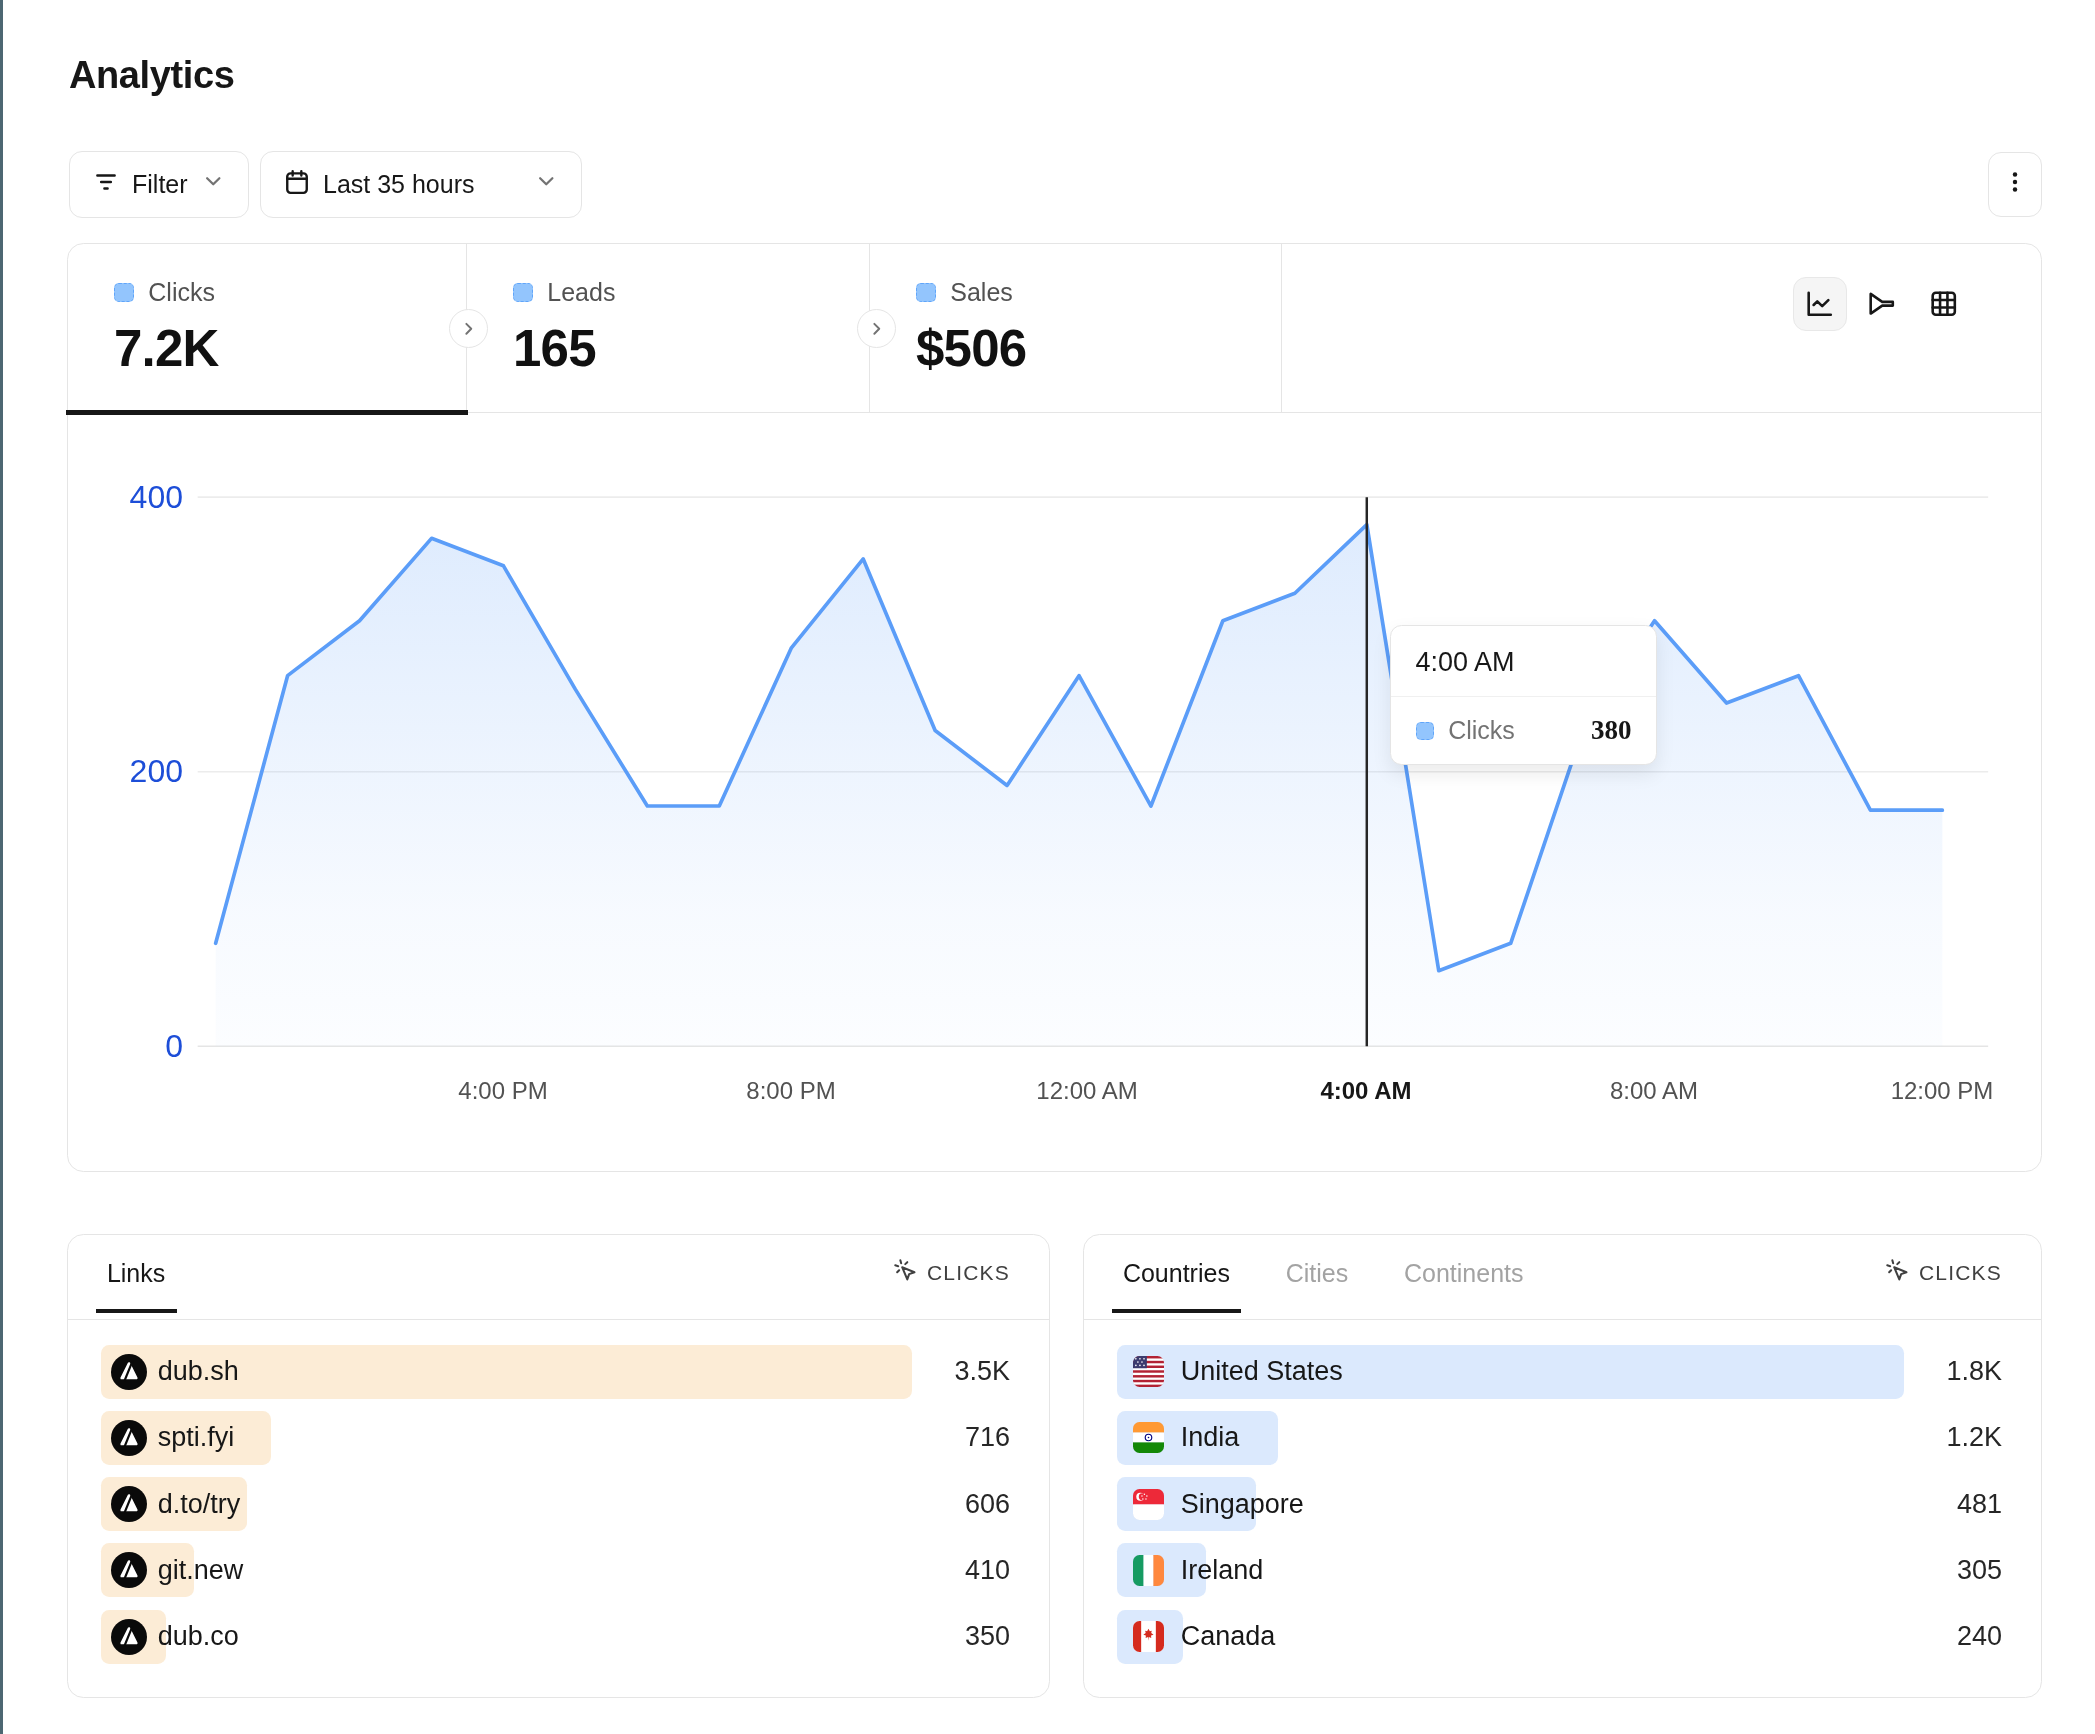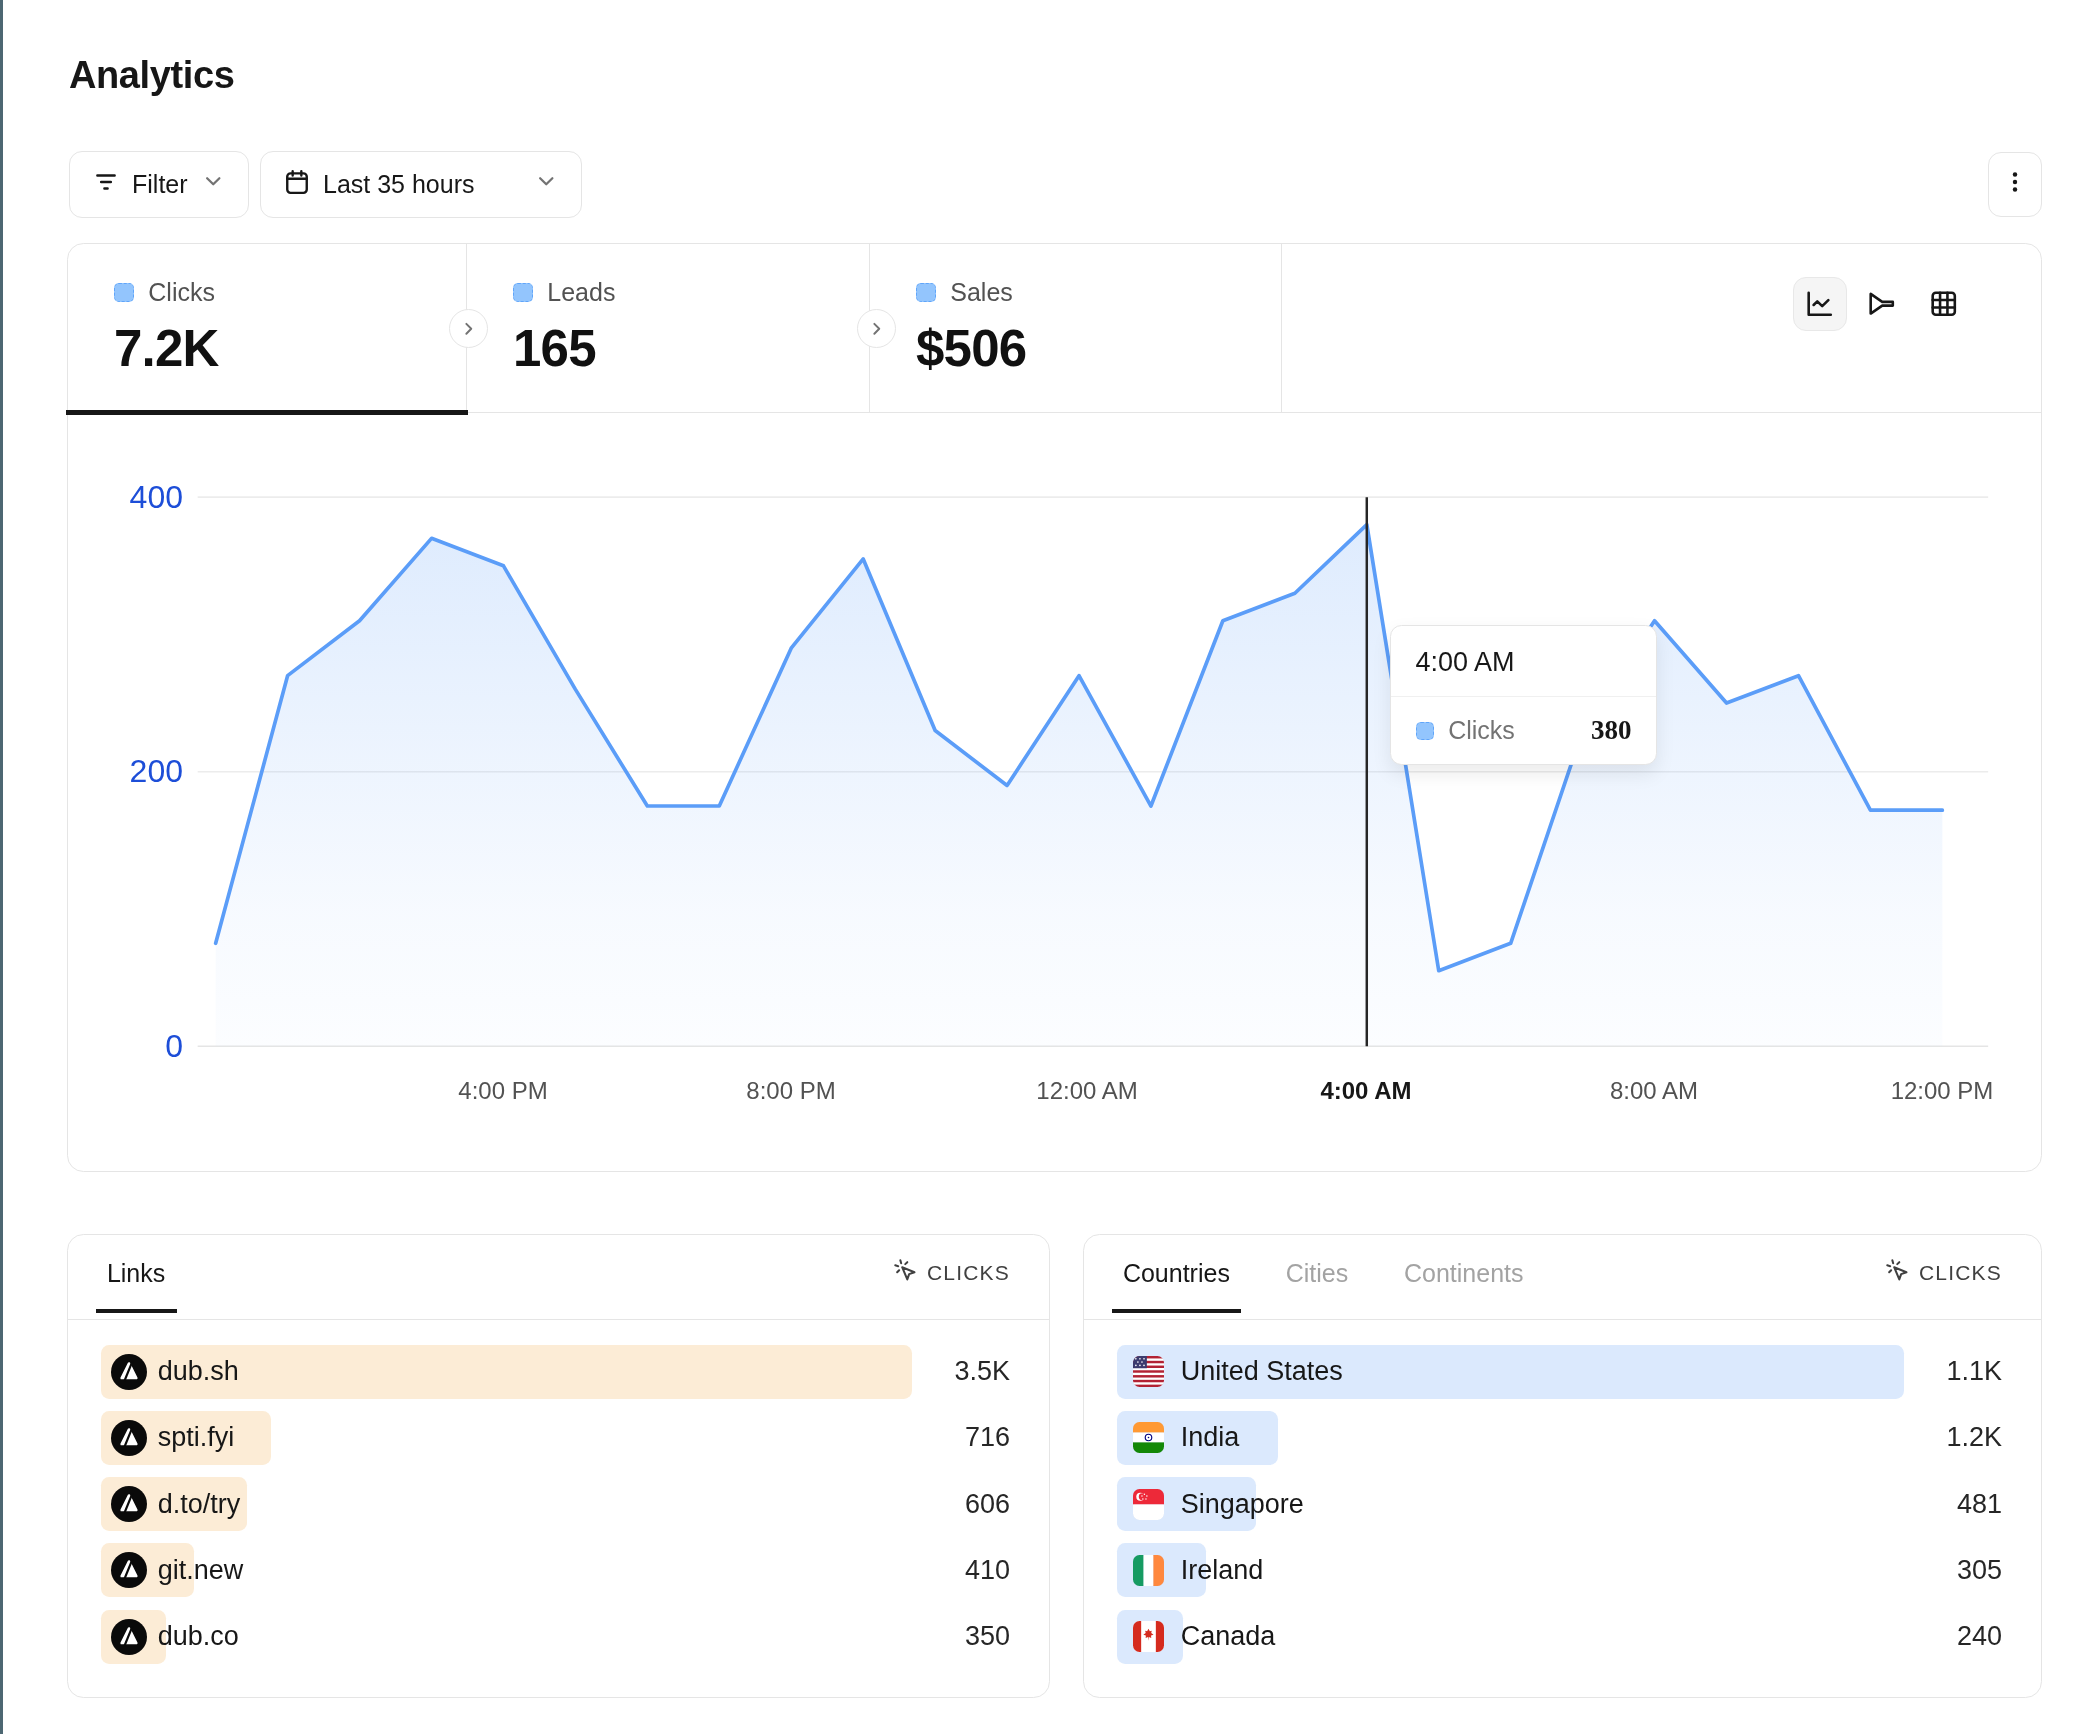--- a/index.html
+++ b/index.html
@@ -375,21 +375,21 @@
                   <circle cx="11" cy="7.5" r="1"></circle>
                   <circle cx="3.5" cy="11.5" r="1"></circle>
                   <circle cx="8.5" cy="11.5" r="1"></circle>
                   <circle cx="13.5" cy="11.5" r="1"></circle>
                 </g>
               </svg>
             </span>
             <span class="row-label">United States</span>
           </div>
         </div>
-        <div class="row-value">1.1K</div>
+        <div class="row-value">1.8K</div>
       </div>
       <div class="row">
         <div class="bar-area">
           <div class="bar blue" style="width:20.5%"></div>
           <div class="row-content geo">
             <span class="flag">
               <svg width="31" height="31" viewBox="0 0 38 38">
                 <rect width="38" height="13" fill="#FF9933"></rect>
                 <rect y="13" width="38" height="12" fill="#fff"></rect>
                 <rect y="25" width="38" height="13" fill="#138808"></rect>

